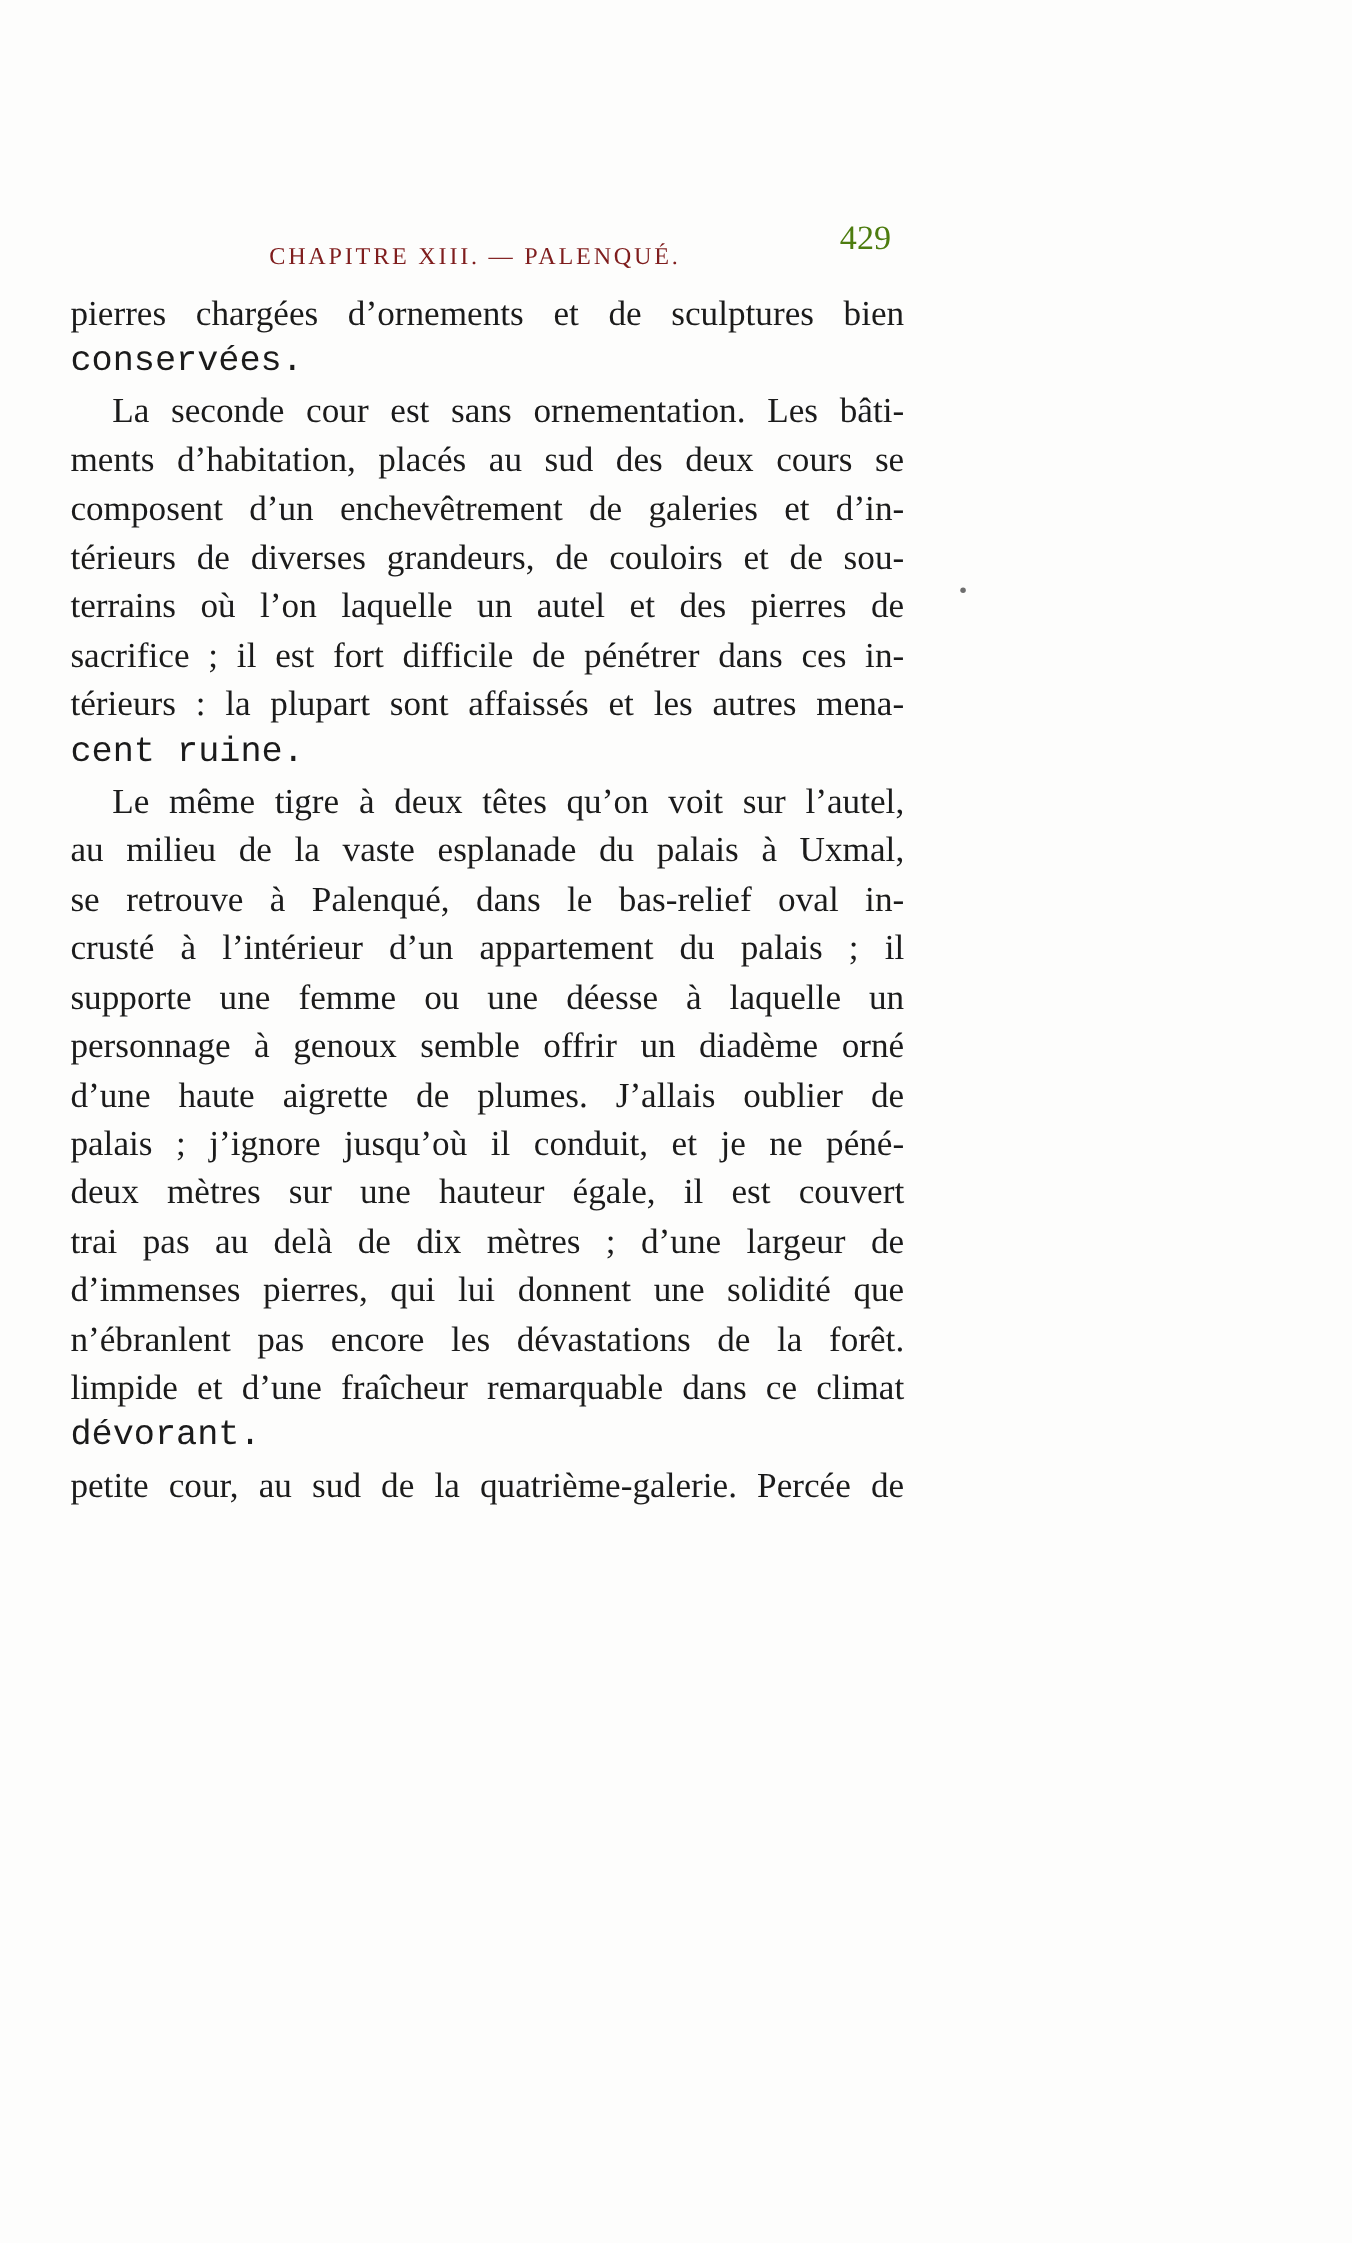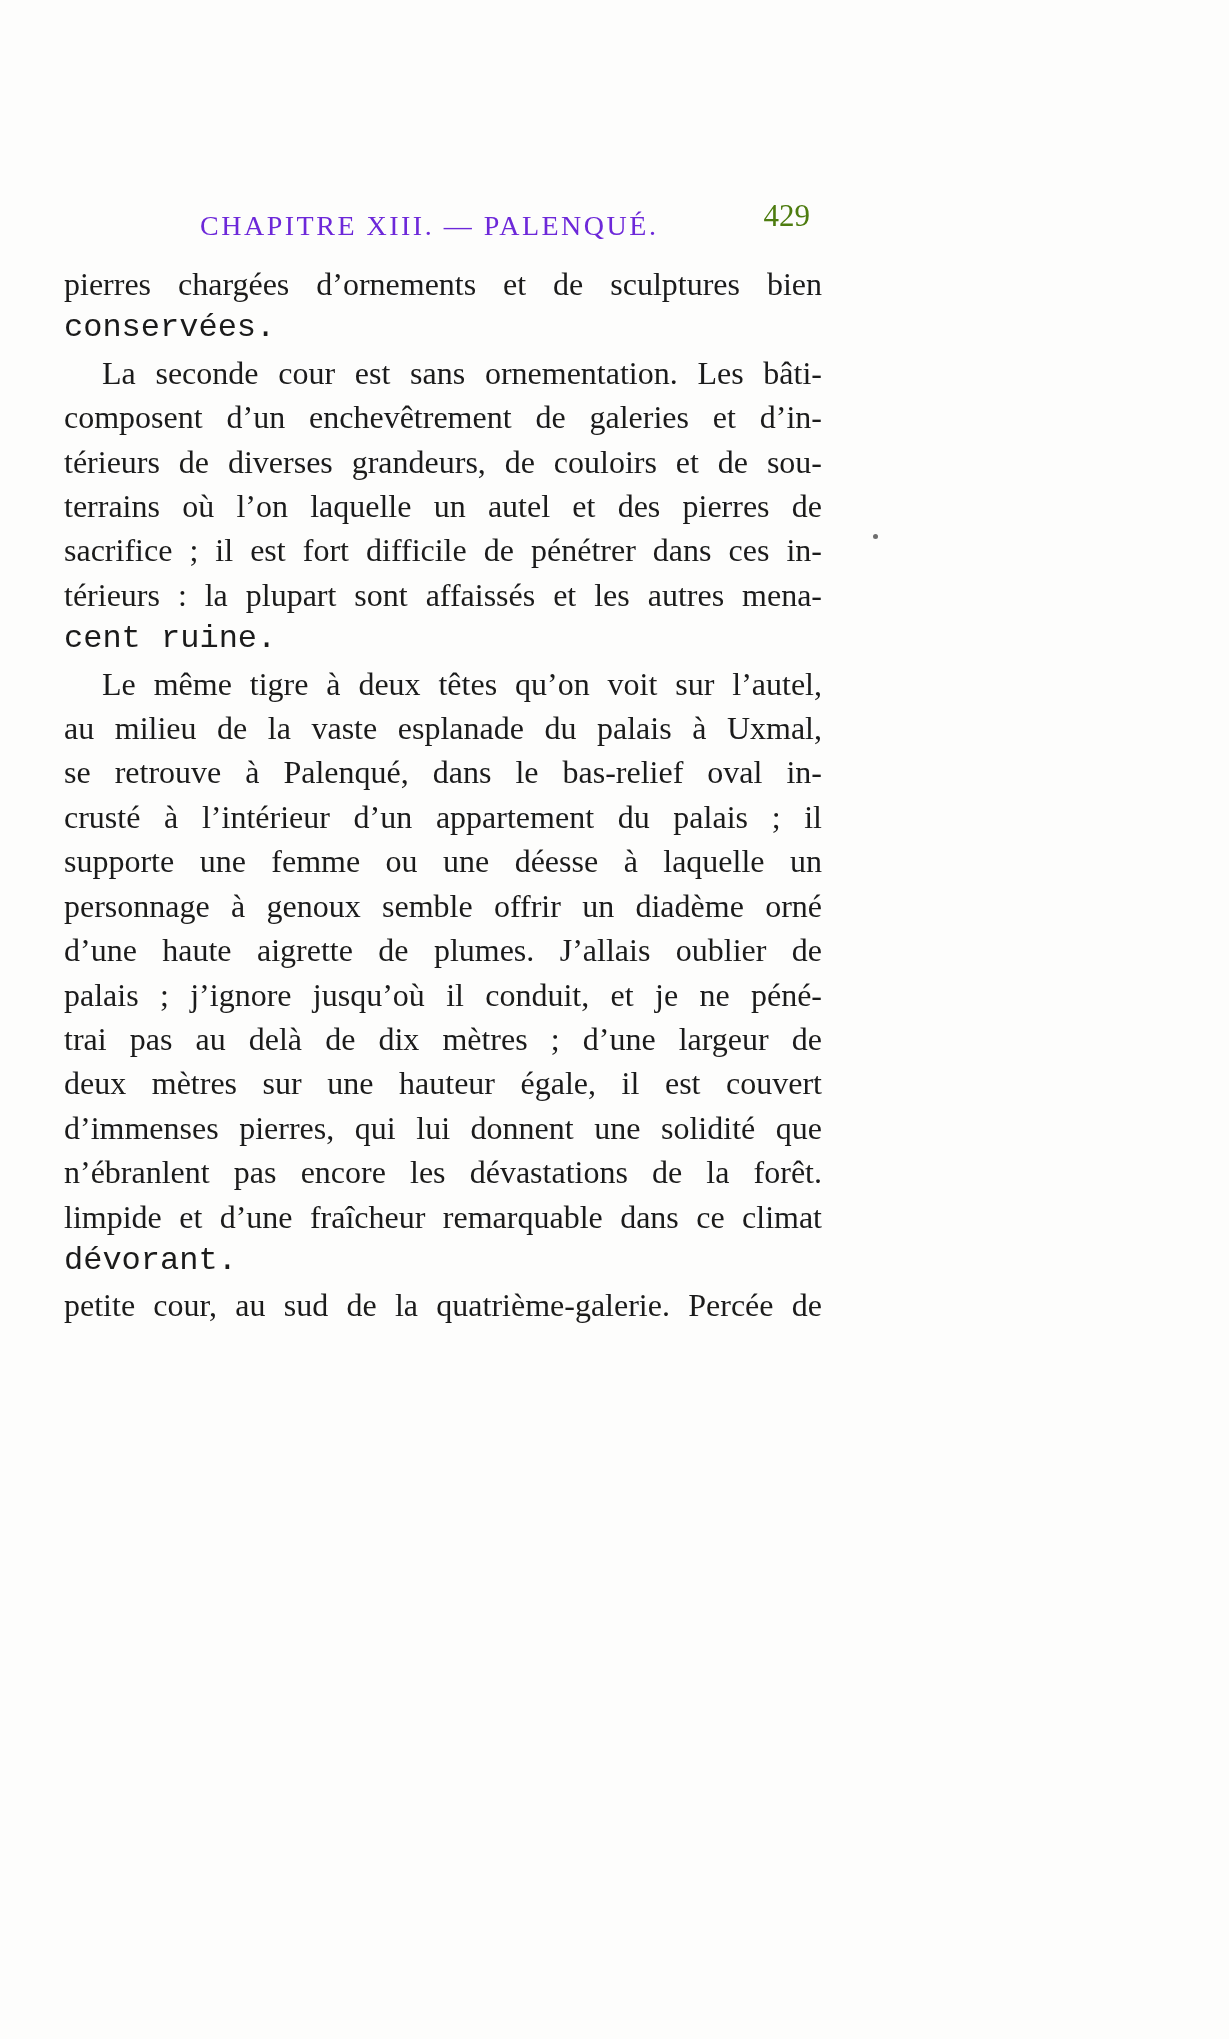--- a/index.html
+++ b/index.html
@@ -23,25 +23,25 @@
   }
   .running-header {
     position: relative;
     height: 42px;
     width: 100%;
   }
   .chapter-title {
     position: absolute;
     left: 50%;
     transform: translateX(-53%);
-    top: 8px;
-    font-size: 28px;
+    top: 18px;
+    font-size: 22px;
     letter-spacing: 2.5px;
     white-space: nowrap;
-    color: #6d28d9;
+    color: #7f1d1d;
   }
   .page-number {
     position: absolute;
     right: 12px;
     top: -4px;
     font-size: 31px;
     font-weight: 400;
     color: #4d7c0f;
   }
   .body-text {
@@ -89,39 +89,40 @@
 
     <div class="body-text">
 
       <div class="para">
         <div class="line">pierres chargées d’ornements et de sculptures bien</div>
         <div class="line end">conservées.</div>
       </div>
 
       <div class="para">
         <div class="line indent">La seconde cour est sans ornementation. Les bâti-</div>
+        <div class="line">ments d’habitation, placés au sud des deux cours se</div>
         <div class="line">composent d’un enchevêtrement de galeries et d’in-</div>
         <div class="line">térieurs de diverses grandeurs, de couloirs et de sou-</div>
         <div class="line">terrains où l’on laquelle un autel et des pierres de</div>
         <div class="line">sacrifice ; il est fort difficile de pénétrer dans ces in-</div>
         <div class="line">térieurs : la plupart sont affaissés et les autres mena-</div>
         <div class="line end">cent ruine.</div>
       </div>
 
       <div class="para">
         <div class="line indent">Le même tigre à deux têtes qu’on voit sur l’autel,</div>
         <div class="line">au milieu de la vaste esplanade du palais à Uxmal,</div>
         <div class="line">se retrouve à Palenqué, dans le bas-relief oval in-</div>
         <div class="line">crusté à l’intérieur d’un appartement du palais ; il</div>
         <div class="line">supporte une femme ou une déesse à laquelle un</div>
         <div class="line">personnage à genoux semble offrir un diadème orné</div>
         <div class="line">d’une haute aigrette de plumes. J’allais oublier de</div>
         <div class="line">palais ; j’ignore jusqu’où il conduit, et je ne péné-</div>
+        <div class="line">deux mètres sur une hauteur égale, il est couvert</div>
         <div class="line">trai pas au delà de dix mètres ; d’une largeur de</div>
-        <div class="line">deux mètres sur une hauteur égale, il est couvert</div>
         <div class="line">d’immenses pierres, qui lui donnent une solidité que</div>
         <div class="line">n’ébranlent pas encore les dévastations de la forêt.</div>
         <div class="line">limpide et d’une fraîcheur remarquable dans ce climat</div>
         <div class="line end">dévorant.</div>
       </div>
 
       <div class="para">
         <div class="line">petite cour, au sud de la quatrième-galerie. Percée de</div>
       </div>
 

